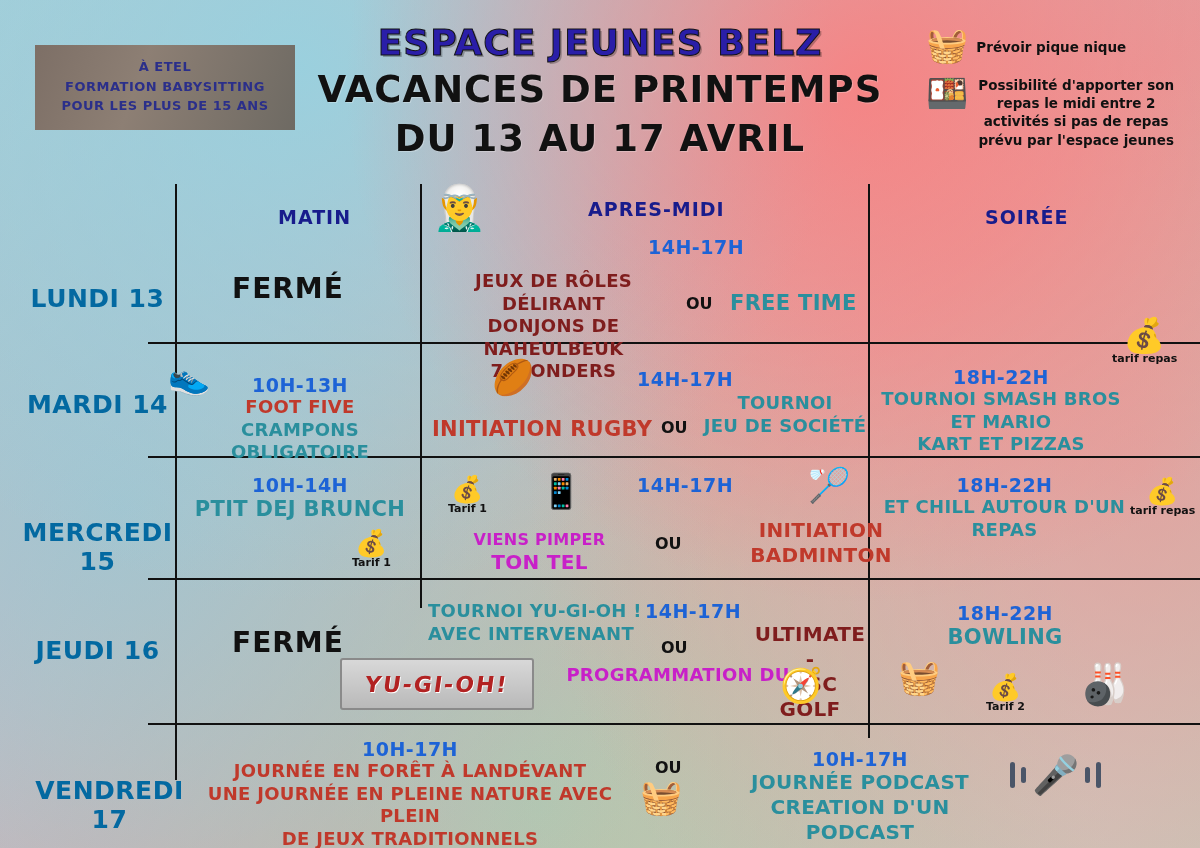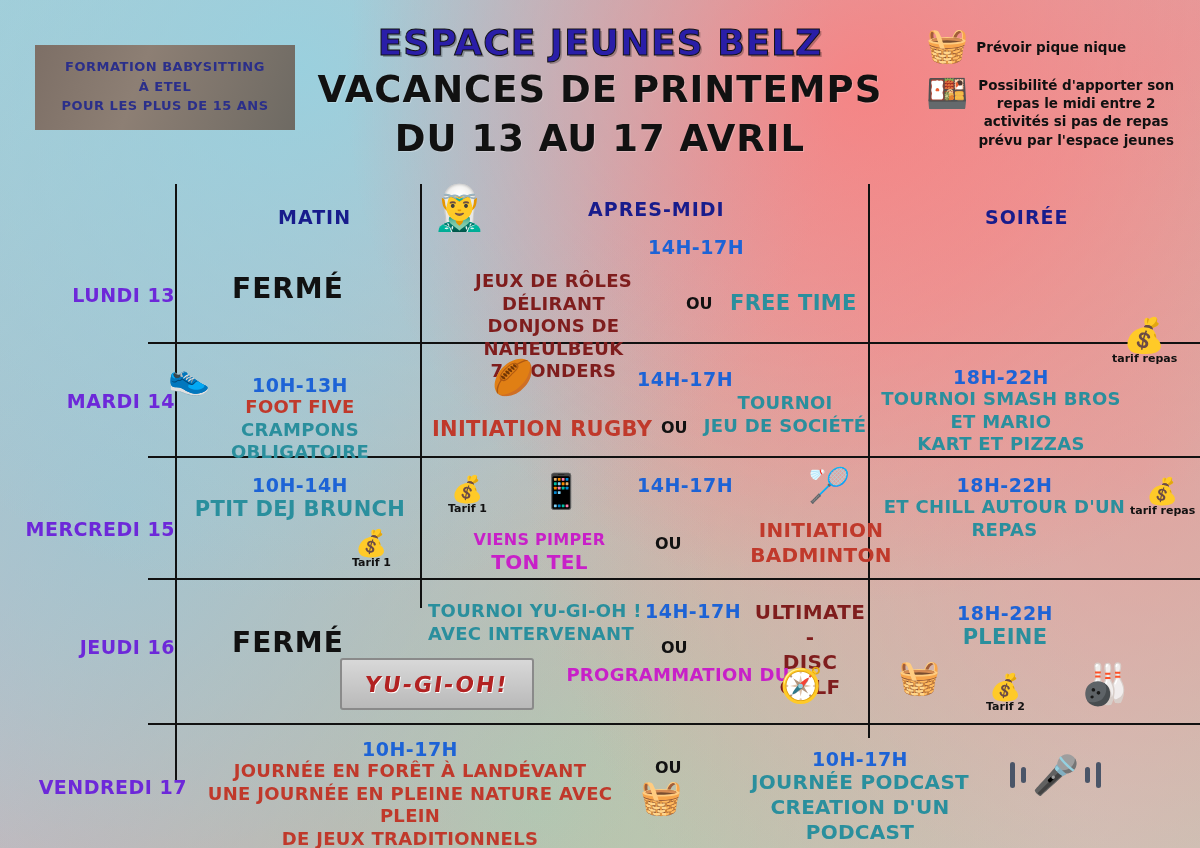--- a/index.html
+++ b/index.html
@@ -43,22 +43,22 @@
   .note{display:flex;align-items:flex-start;gap:8px;margin-bottom:14px;}
   .note .ntxt{color:#111;font-weight:bold;font-size:13.5px;line-height:1.35;}
   .note-1 .ntxt{padding-top:10px;}
   .note-2 .ntxt{text-align:center;}
 
   
   .grid{position:absolute;left:0;top:178px;width:1200px;height:660px;}
   .vline{position:absolute;width:2px;background:#111;}
   .hline{position:absolute;height:2px;background:#111;}
   .daylabel{
-    position:absolute;left:20px;width:155px;text-align:right;
-    color:#6d28d9;font-weight:bold;font-size:19px;letter-spacing:.5px;
+    position:absolute;left:20px;width:155px;text-align:center;
+    color:#0369a1;font-weight:bold;font-size:25px;letter-spacing:.5px;
   }
   .colhead{
     position:absolute;color:#181c8c;font-weight:bold;font-size:19px;letter-spacing:1px;
   }
   .ferme{color:#111;font-weight:bold;font-size:28px;letter-spacing:1px;}
   .time{color:#1d63d6;font-weight:bold;font-size:19px;letter-spacing:.5px;}
   .ou{color:#111;font-weight:bold;font-size:16px;}
   .act{font-weight:bold;font-size:18px;line-height:1.25;letter-spacing:.3px;}
   .c-red{color:#c0392b;}
   .c-teal{color:#2a8f9d;}
@@ -84,22 +84,22 @@
   .mic-wrap{position:absolute;display:flex;align-items:center;gap:6px;}
   .bar{width:5px;background:#4a5568;border-radius:3px;}
 </style>
 </head>
 <body>
 
 <div class="canvas">
 
   <div class="babysit">
     <div class="bs-txt">
+      <div>À ETEL</div>
       <div>FORMATION BABYSITTING</div>
-      <div>À ETEL</div>
       <div>POUR LES PLUS DE 15 ANS</div>
     </div>
   </div>
 
   <div class="title-block">
     <div class="title1">ESPACE JEUNES BELZ</div>
     <div class="title2">VACANCES DE PRINTEMPS</div>
     <div class="title2">DU 13 AU 17 AVRIL</div>
   </div>
 
@@ -201,34 +201,34 @@
     </div>
 
     <div class="daylabel" style="top:458px;">JEUDI 16</div>
     <div class="abs ferme" style="left:232px;top:448px;">FERMÉ</div>
     <div class="abs act c-teal" style="left:428px;top:422px;width:230px;">
       <div>TOURNOI YU-GI-OH !</div>
       <div>AVEC INTERVENANT</div>
     </div>
     <div class="abs time" style="left:645px;top:422px;">14H-17H</div>
     <div class="abs ou" style="left:661px;top:460px;">OU</div>
-    <div class="abs act c-dark ctr" style="left:750px;top:422px;width:120px;">
+    <div class="abs act c-dark ctr" style="left:750px;top:444px;width:120px;">
       <div style="font-size:20px;">ULTIMATE -</div>
       <div style="font-size:20px;">DISC GOLF</div>
     </div>
     <div class="yugi" style="left:340px;top:480px;">
       <span>YU-GI-OH!</span>
     </div>
     <div class="abs act c-magenta ctr" style="left:560px;top:486px;width:236px;">
       <div>PROGRAMMATION DU</div>
     </div>
     <div class="abs emoji" style="left:780px;top:490px;">🧭</div>
     <div class="abs ctr" style="left:930px;top:424px;width:150px;">
       <div class="time">18H-22H</div>
-      <div class="act c-teal" style="font-size:21px;">PLEINE</div>
+      <div class="act c-teal" style="font-size:21px;">BOWLING</div>
     </div>
     <div class="abs emoji" style="left:898px;top:482px;">🧺</div>
     <div class="abs" style="left:986px;top:496px;text-align:center;">
       <div class="emoji-sm">💰</div>
       <div class="tarif">Tarif 2</div>
     </div>
     <div class="abs emoji" style="left:1080px;top:486px;font-size:40px;">🎳</div>
 
     <div class="daylabel" style="top:598px;margin-left:12px;">VENDREDI 17</div>
     <div class="abs ctr" style="left:180px;top:560px;width:460px;">

